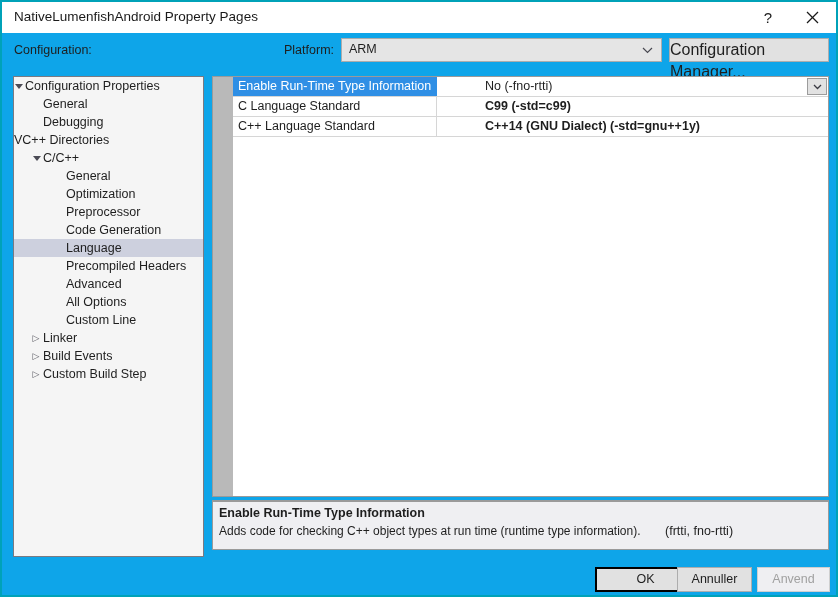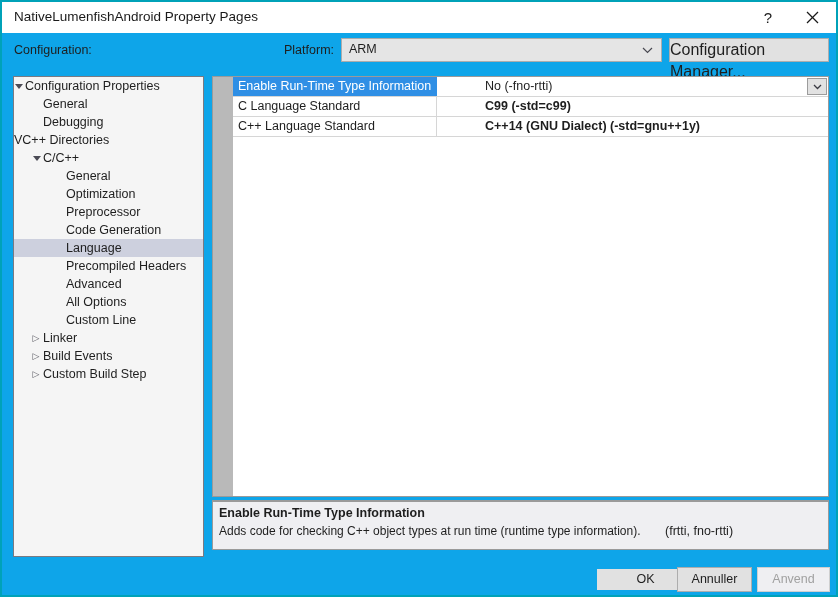--- a/index.html
+++ b/index.html
@@ -319,21 +319,21 @@
     font-size: 12.5px;
     color: #1e1e1e;
     cursor: default;
     padding: 0;
     text-align: center;
     line-height: 23px;
   }
   #ok-button {
     left: 593px;
     width: 101px;
-    border: 2px solid #0ea5e9;
+    border: 2px solid #000000;
     background: #E1E1E1;
     line-height: 21px;
   }
   #cancel-button { left: 675px; width: 75px; }
   #apply-button {
     left: 755px;
     width: 73px;
     color: #A0A0A0;
     background: #EFEFF2;
     border: 1px solid #CFCFCF;

